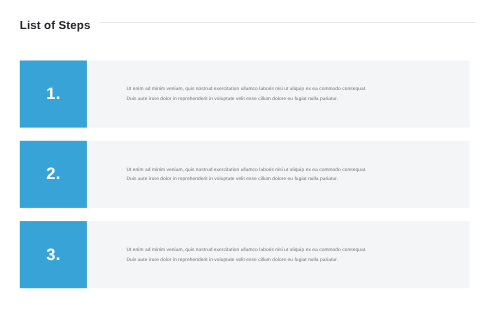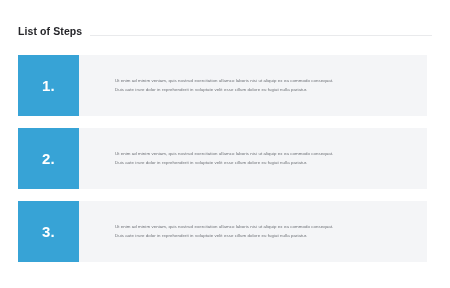--- a/index.html
+++ b/index.html
@@ -23,21 +23,21 @@
   }
 
   
   .header {
     position: absolute;
     left: 18px;
     top: 18px;
     right: 18px;
     height: 18px;
     display: flex;
-    align-items: flex-end;
+    align-items: flex-start;
   }
   .header-title {
     font-size: 10.5px;
     font-weight: bold;
     color: #26262a;
     letter-spacing: 0.1px;
     white-space: nowrap;
     padding-right: 8px;
     line-height: 1;
   }

